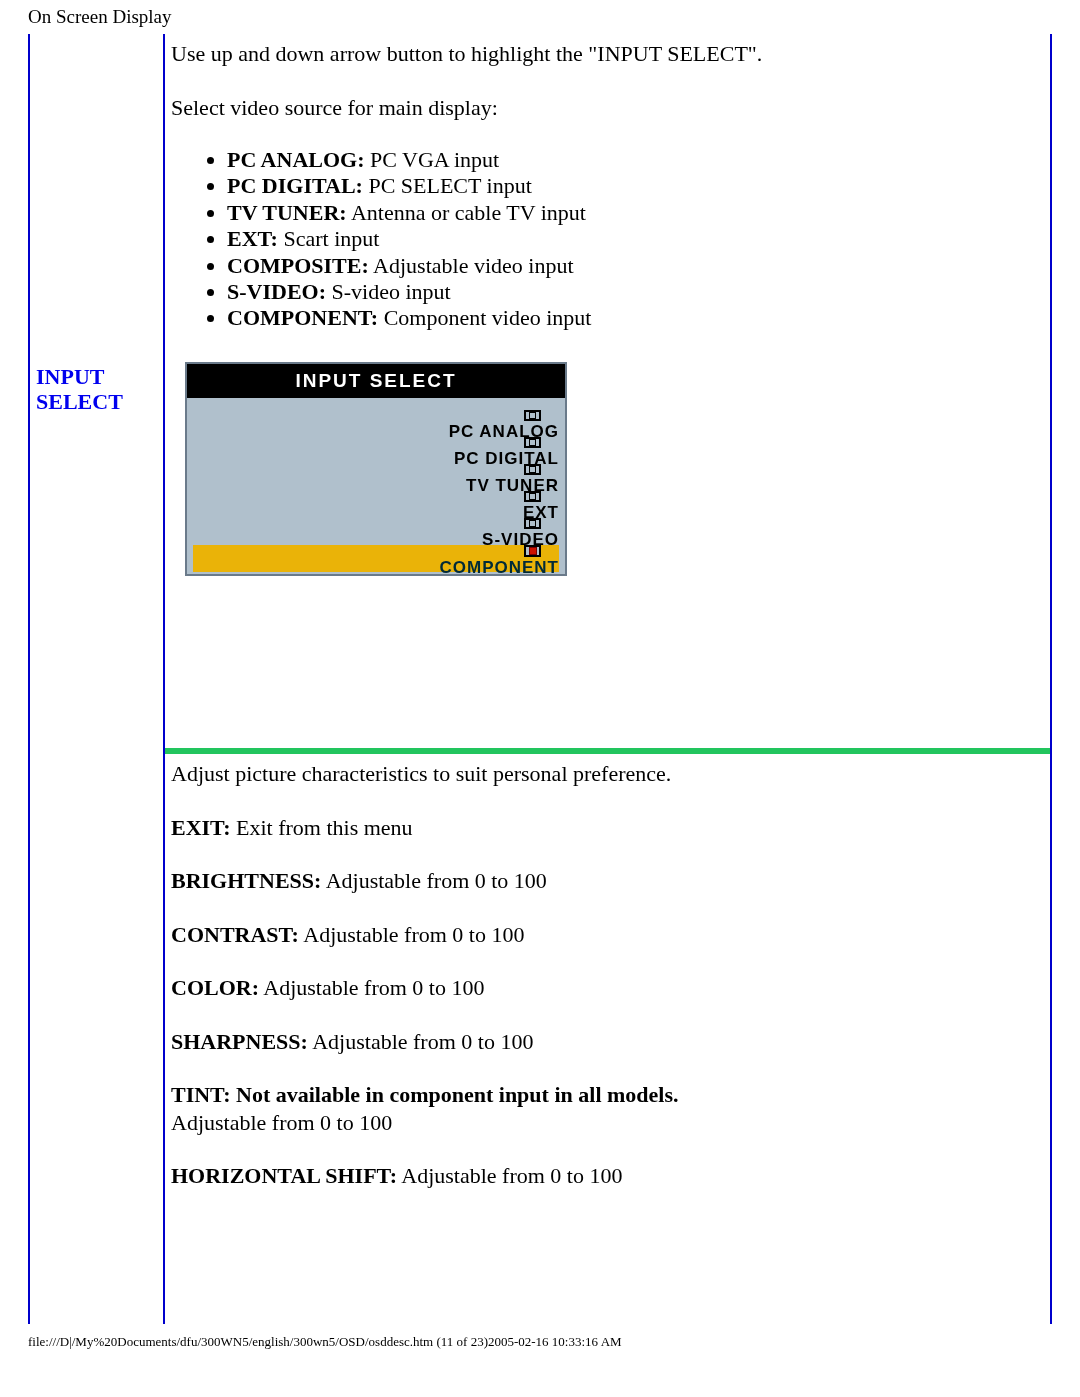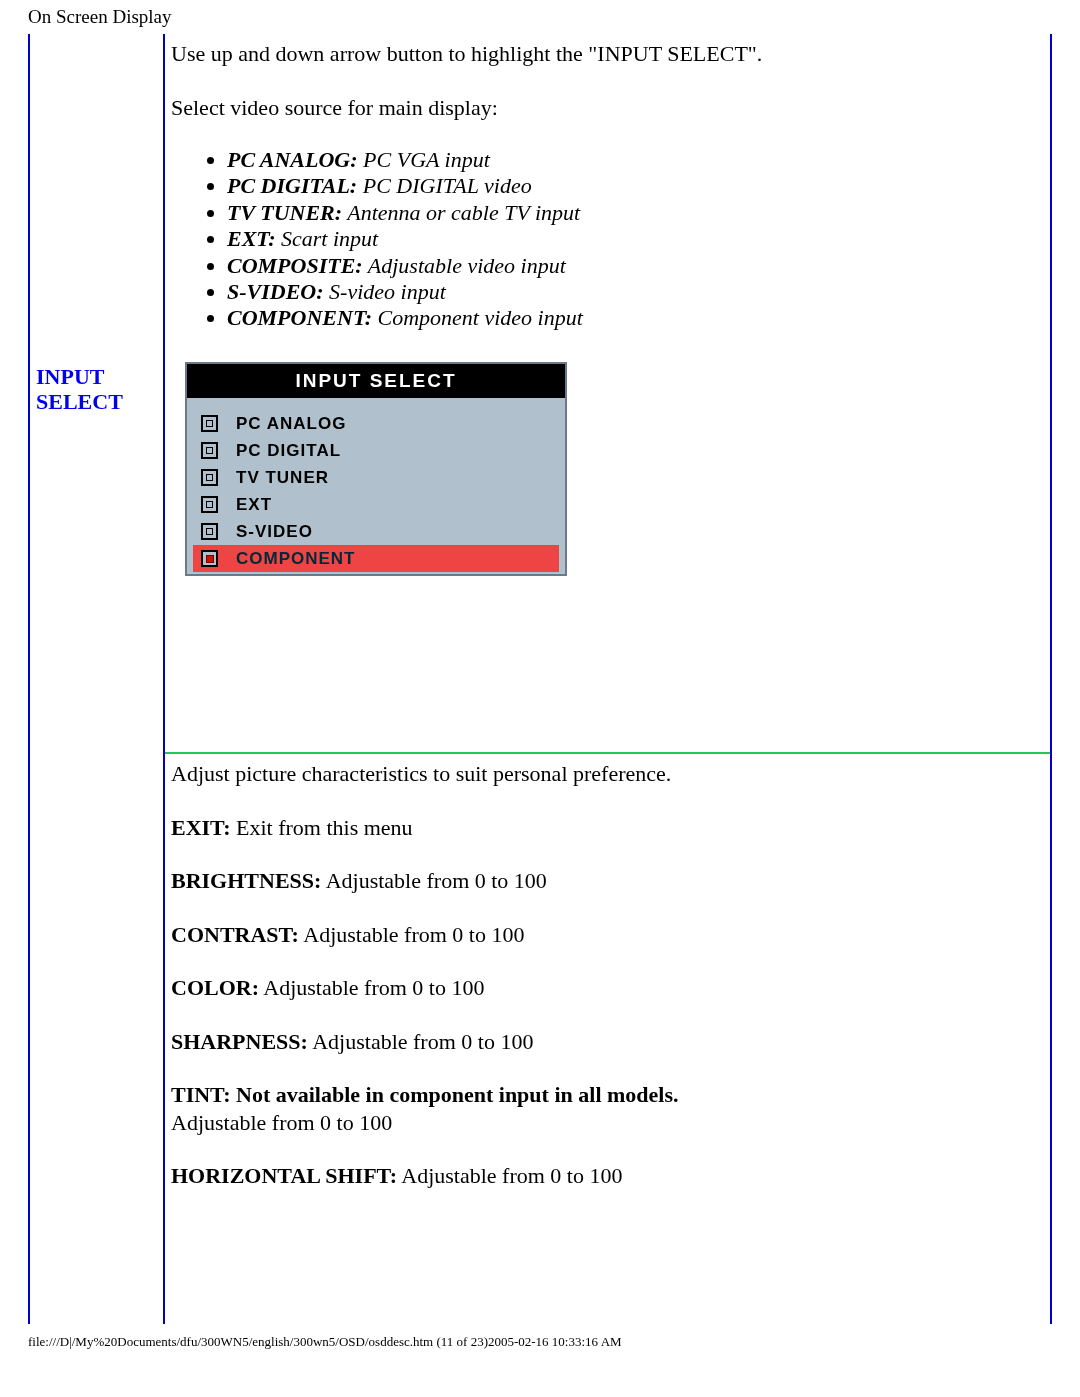--- a/index.html
+++ b/index.html
@@ -44,29 +44,28 @@
     display: flex;
     flex-direction: column;
   }
   .cell {
     padding: 6px 10px 6px 6px;
     font-size: 22px;
     line-height: 1.25;
   }
   .cell.top {
     height: 720px;
-    border-bottom: 2px solid #22c55e;
+    border-bottom: 6px solid #22c55e;
     box-sizing: border-box;
   }
   .cell p { margin: 0 0 26px 0; }
   .options-list {
     list-style: disc;
     margin: 0 0 30px 0;
     padding-left: 56px;
-    font-style: italic;
   }
   .options-list li {
     font-size: 22px;
     line-height: 1.2;
   }
   .options-list li b { font-weight: bold; }
   .settings p { margin: 0 0 26px 0; }
 
   
   .osd {
@@ -84,26 +83,27 @@
     font-size: 19px;
     font-weight: 900;
     padding: 5px 0 6px 0;
     letter-spacing: 2px;
   }
   .osd-body {
     padding: 12px 6px 2px 6px;
   }
   .osd-row {
     display: flex;
-    align-items: center;
+    align-items: flex-end;
     height: 27px;
     padding-left: 8px;
+    flex-direction: column;
   }
   .osd-row.sel {
-    background: #ef4444;
+    background: #eab308;
   }
   .osd-icon {
     width: 17px;
     height: 17px;
     border: 2px solid #000;
     box-sizing: border-box;
     display: flex;
     align-items: center;
     justify-content: center;
     margin-right: 18px;
@@ -139,21 +139,21 @@
     <a href="#">INPUT SELECT</a>
   </div>
   <div class="col-right">
 
     <div class="cell top">
       <p>Use up and down arrow button to highlight the "INPUT SELECT".</p>
       <p>Select video source for main display:</p>
 
       <ul class="options-list">
         <li><b>PC ANALOG:</b><span> PC VGA input</span></li>
-        <li><b>PC DIGITAL:</b><span> PC DIGITAL video</span></li>
+        <li><b>PC DIGITAL:</b><span> PC SELECT input</span></li>
         <li><b>TV TUNER:</b><span> Antenna or cable TV input</span></li>
         <li><b>EXT:</b><span> Scart input</span></li>
         <li><b>COMPOSITE:</b><span> Adjustable video input</span></li>
         <li><b>S-VIDEO:</b><span> S-video input</span></li>
         <li><b>COMPONENT:</b><span> Component video input</span></li>
       </ul>
 
       <div class="osd">
         <div class="osd-title">INPUT SELECT</div>
         <div class="osd-body">

